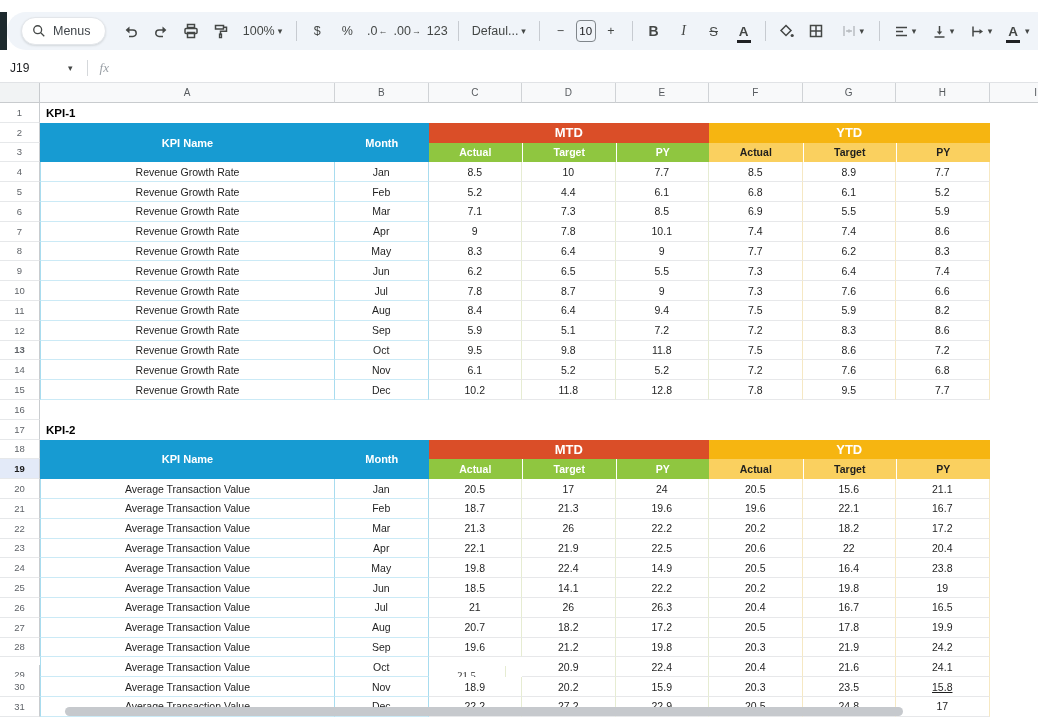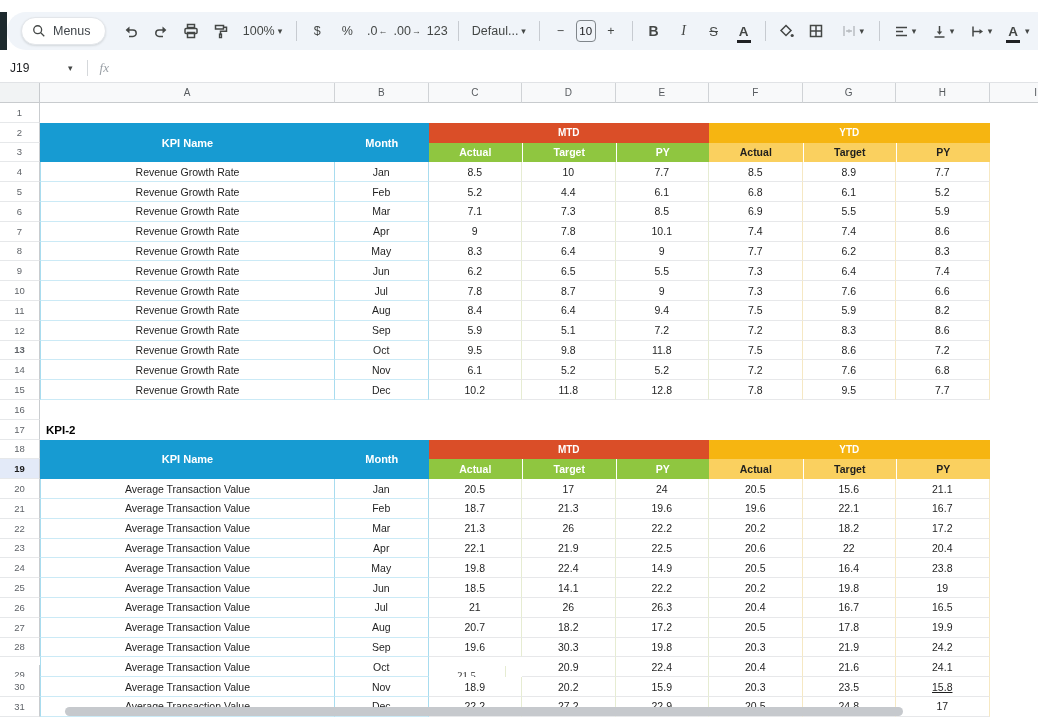--- a/index.html
+++ b/index.html
@@ -55,21 +55,21 @@
             border-right:1px solid #c9cccf; border-bottom:1px solid #e6e8ea;
             font-size:9.5px; color:#5f6368; display:flex; align-items:center; justify-content:center; }
   .rowhdr.sel { background:#e3eaf8; color:#1b1b1b; font-weight:bold; }
 
   
   .tbl-title { position:absolute; font-size:11.5px; font-weight:bold; color:#000;
                display:flex; align-items:center; }
   .hdr-blue { position:absolute; display:flex; }
   .hdr-blue span { color:#fff; font-weight:bold; font-size:11px;
                    display:flex; align-items:center; justify-content:center; }
-  .band { position:absolute; color:#fff; font-weight:bold; font-size:10px;
+  .band { position:absolute; color:#fff; font-weight:bold; font-size:13px;
           display:flex; align-items:center; justify-content:center; }
   .subcell { position:absolute; font-weight:bold; font-size:10.5px;
              display:flex; align-items:center; justify-content:center; }
   .cell { position:absolute; font-size:10.5px; color:#1f1f1f;
           display:flex; align-items:center; justify-content:center; background:#fff; }
   .c-a   { border-left:1px solid #a8dcef; border-right:1px solid #a8dcef; border-bottom:1px solid #cbeaf6; }
   .c-b   { border-right:1px solid #a8dcef; border-bottom:1px solid #cbeaf6; }
   .c-mtd { border-right:1px solid #e6ecd2; border-bottom:1px solid #e7e8ea; }
   .c-ytd { border-right:1px solid #f6e8c3; border-bottom:1px solid #e7e8ea; }
 
@@ -271,20 +271,21 @@
       <div class="rowhdr" style="left: 0px; top: 435.8px; width: 40px; height: 19.8px; position: absolute;">22</div>
       <div class="rowhdr" style="left: 0px; top: 455.6px; width: 40px; height: 19.8px; position: absolute;">23</div>
       <div class="rowhdr" style="left: 0px; top: 475.4px; width: 40px; height: 19.8px; position: absolute;">24</div>
       <div class="rowhdr" style="left: 0px; top: 495.2px; width: 40px; height: 19.8px; position: absolute;">25</div>
       <div class="rowhdr" style="left: 0px; top: 515px; width: 40px; height: 19.8px; position: absolute;">26</div>
       <div class="rowhdr" style="left: 0px; top: 534.8px; width: 40px; height: 19.8px; position: absolute;">27</div>
       <div class="rowhdr" style="left: 0px; top: 554.6px; width: 40px; height: 19.8px; position: absolute;">28</div>
       <div class="rowhdr" style="left: 0px; top: 574.4px; width: 40px; height: 19.8px; position: absolute; margin-top: 8px;">29</div>
       <div class="rowhdr" style="left: 0px; top: 594.2px; width: 40px; height: 19.8px; position: absolute;">30</div>
       <div class="rowhdr" style="left: 0px; top: 614px; width: 40px; height: 19.8px; position: absolute;">31</div>
+      <div class="tbl-title" style="left: 46px; top: 20px; width: 220px; height: 19.8px; position: absolute;">KPI-1</div>
       <div class="hdr-blue" style="left: 40px; top: 39.8px; width: 388.5px; height: 39.6px; position: absolute; background: rgb(23, 155, 210);">
         <span style="width: 295px;">KPI Name</span>
         <span style="width: 93.5px;">Month</span>
       </div>
       <div class="band" style="left: 428.5px; top: 39.8px; width: 280.5px; height: 19.8px; position: absolute; background: rgb(218, 78, 40);">MTD</div>
       <div class="band" style="left: 709px; top: 39.8px; width: 280.5px; height: 19.8px; position: absolute; background: rgb(246, 181, 17);">YTD</div>
       <div class="subcell" style="left: 428.5px; top: 59.6px; width: 93.5px; height: 19.8px; position: absolute; background: rgb(143, 198, 64); color: rgb(255, 255, 255);">Actual</div>
       <div class="subcell" style="left: 709px; top: 59.6px; width: 93.5px; height: 19.8px; position: absolute; background: rgb(250, 208, 95); color: rgb(31, 31, 31);">Actual</div>
       <div class="subcell" style="left: 522px; top: 59.6px; width: 93.5px; height: 19.8px; position: absolute; background: rgb(143, 198, 64); color: rgb(255, 255, 255); border-left: 1px solid rgb(255, 255, 255);">Target</div>
       <div class="subcell" style="left: 802.5px; top: 59.6px; width: 93.5px; height: 19.8px; position: absolute; background: rgb(250, 208, 95); color: rgb(31, 31, 31); border-left: 1px solid rgb(255, 255, 255);">Target</div>
@@ -459,21 +460,21 @@
       <div class="cell c-b" style="left: 335px; top: 534.8px; width: 93.5px; height: 19.8px; position: absolute;">Aug</div>
       <div class="cell c-mtd" style="left: 428.5px; top: 534.8px; width: 93.5px; height: 19.8px; position: absolute;">20.7</div>
       <div class="cell c-mtd" style="left: 522px; top: 534.8px; width: 93.5px; height: 19.8px; position: absolute;">18.2</div>
       <div class="cell c-mtd" style="left: 615.5px; top: 534.8px; width: 93.5px; height: 19.8px; position: absolute;">17.2</div>
       <div class="cell c-ytd" style="left: 709px; top: 534.8px; width: 93.5px; height: 19.8px; position: absolute;">20.5</div>
       <div class="cell c-ytd" style="left: 802.5px; top: 534.8px; width: 93.5px; height: 19.8px; position: absolute;">17.8</div>
       <div class="cell c-ytd" style="left: 896px; top: 534.8px; width: 93.5px; height: 19.8px; position: absolute;">19.9</div>
       <div class="cell c-a" style="left: 40px; top: 554.6px; width: 295px; height: 19.8px; position: absolute;">Average Transaction Value</div>
       <div class="cell c-b" style="left: 335px; top: 554.6px; width: 93.5px; height: 19.8px; position: absolute;">Sep</div>
       <div class="cell c-mtd" style="left: 428.5px; top: 554.6px; width: 93.5px; height: 19.8px; position: absolute;">19.6</div>
-      <div class="cell c-mtd" style="left: 522px; top: 554.6px; width: 93.5px; height: 19.8px; position: absolute;">30.3</div>
+      <div class="cell c-mtd" style="left: 522px; top: 554.6px; width: 93.5px; height: 19.8px; position: absolute;">21.2</div>
       <div class="cell c-mtd" style="left: 615.5px; top: 554.6px; width: 93.5px; height: 19.8px; position: absolute;">19.8</div>
       <div class="cell c-ytd" style="left: 709px; top: 554.6px; width: 93.5px; height: 19.8px; position: absolute;">20.3</div>
       <div class="cell c-ytd" style="left: 802.5px; top: 554.6px; width: 93.5px; height: 19.8px; position: absolute;">21.9</div>
       <div class="cell c-ytd" style="left: 896px; top: 554.6px; width: 93.5px; height: 19.8px; position: absolute;">24.2</div>
       <div class="cell c-a" style="left: 40px; top: 574.4px; width: 295px; height: 19.8px; position: absolute;">Average Transaction Value</div>
       <div class="cell c-b" style="left: 335px; top: 574.4px; width: 93.5px; height: 19.8px; position: absolute;">Oct</div>
       <div class="cell c-mtd" style="left: 428.5px; top: 583px; width: 77px; height: 19.8px; position: absolute; font-family: Liberation Serif, serif;">21.5</div>
       <div class="cell c-mtd" style="left: 522px; top: 574.4px; width: 93.5px; height: 19.8px; position: absolute;">20.9</div>
       <div class="cell c-mtd" style="left: 615.5px; top: 574.4px; width: 93.5px; height: 19.8px; position: absolute;">22.4</div>
       <div class="cell c-ytd" style="left: 709px; top: 574.4px; width: 93.5px; height: 19.8px; position: absolute;">20.4</div>

